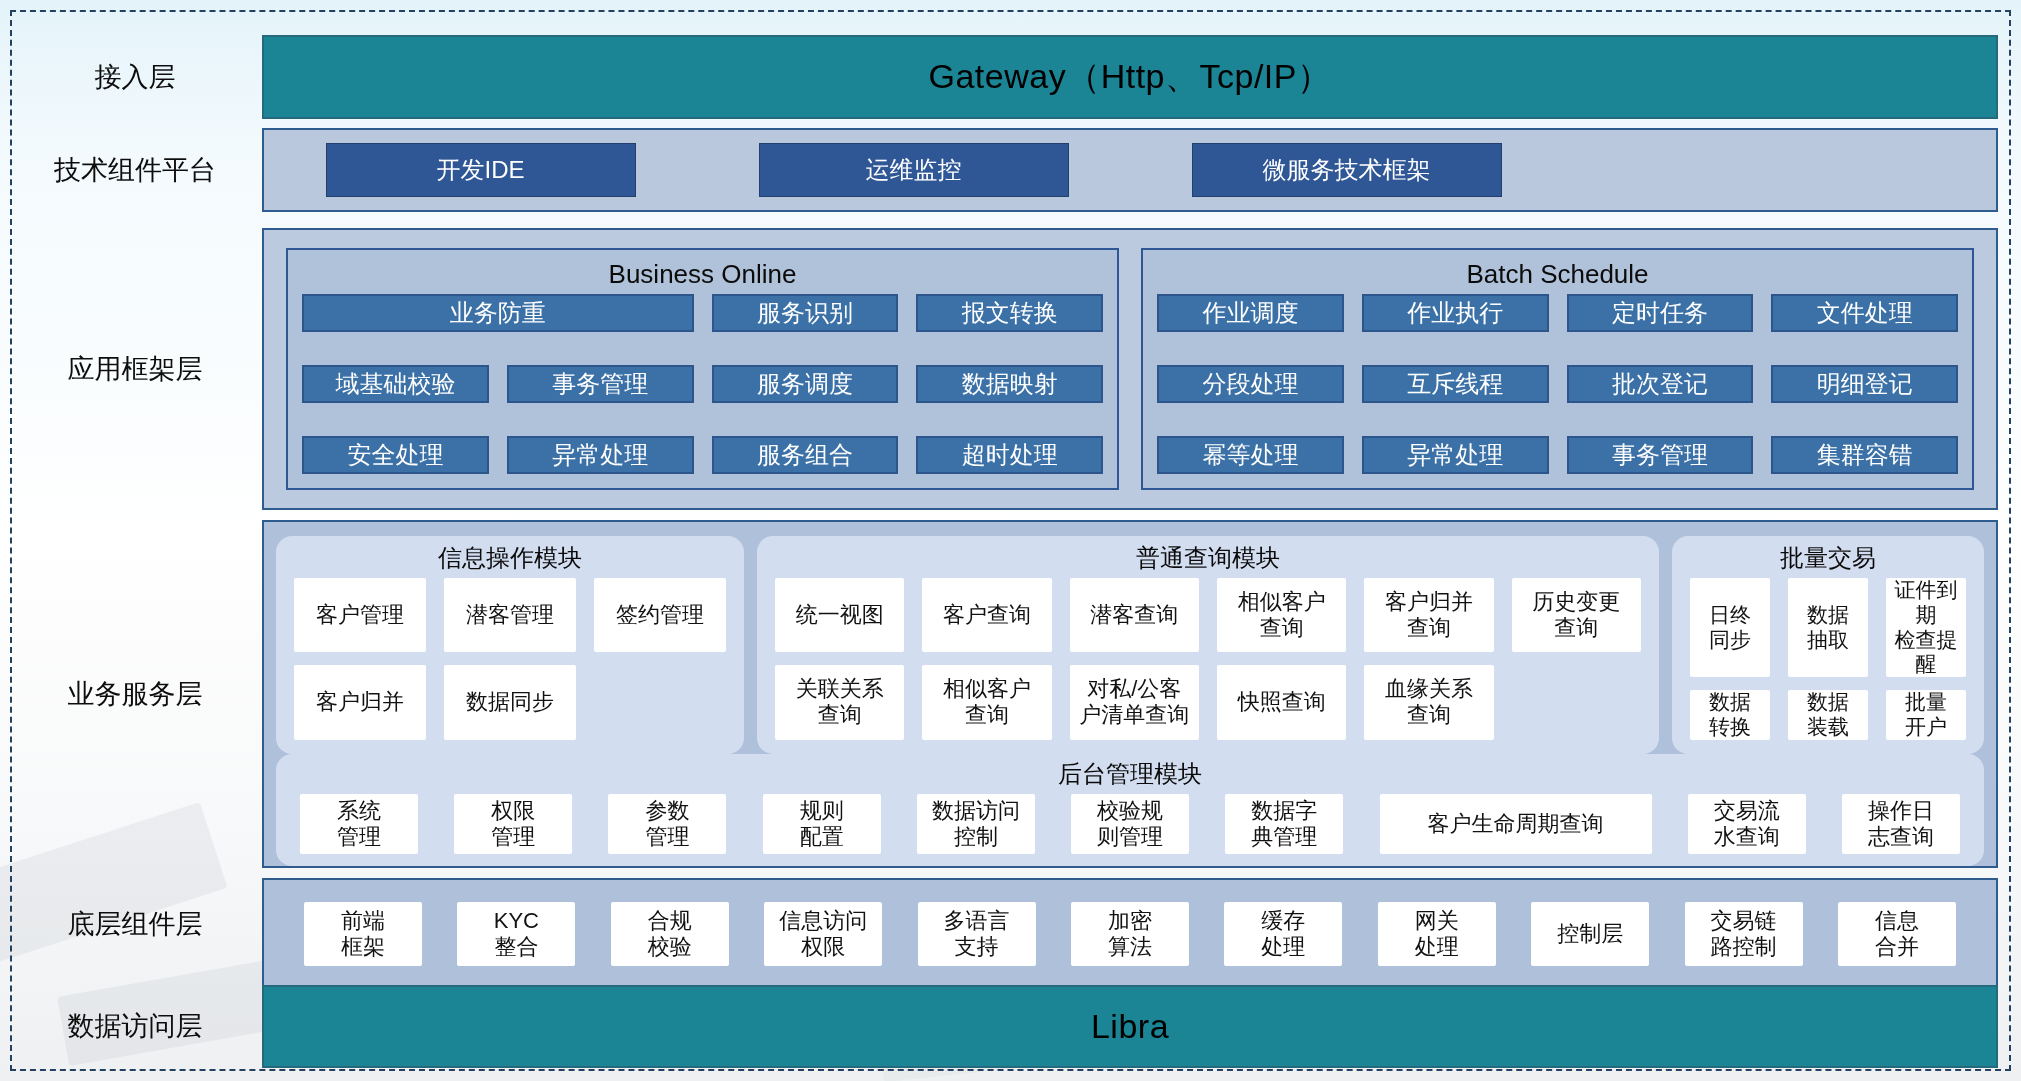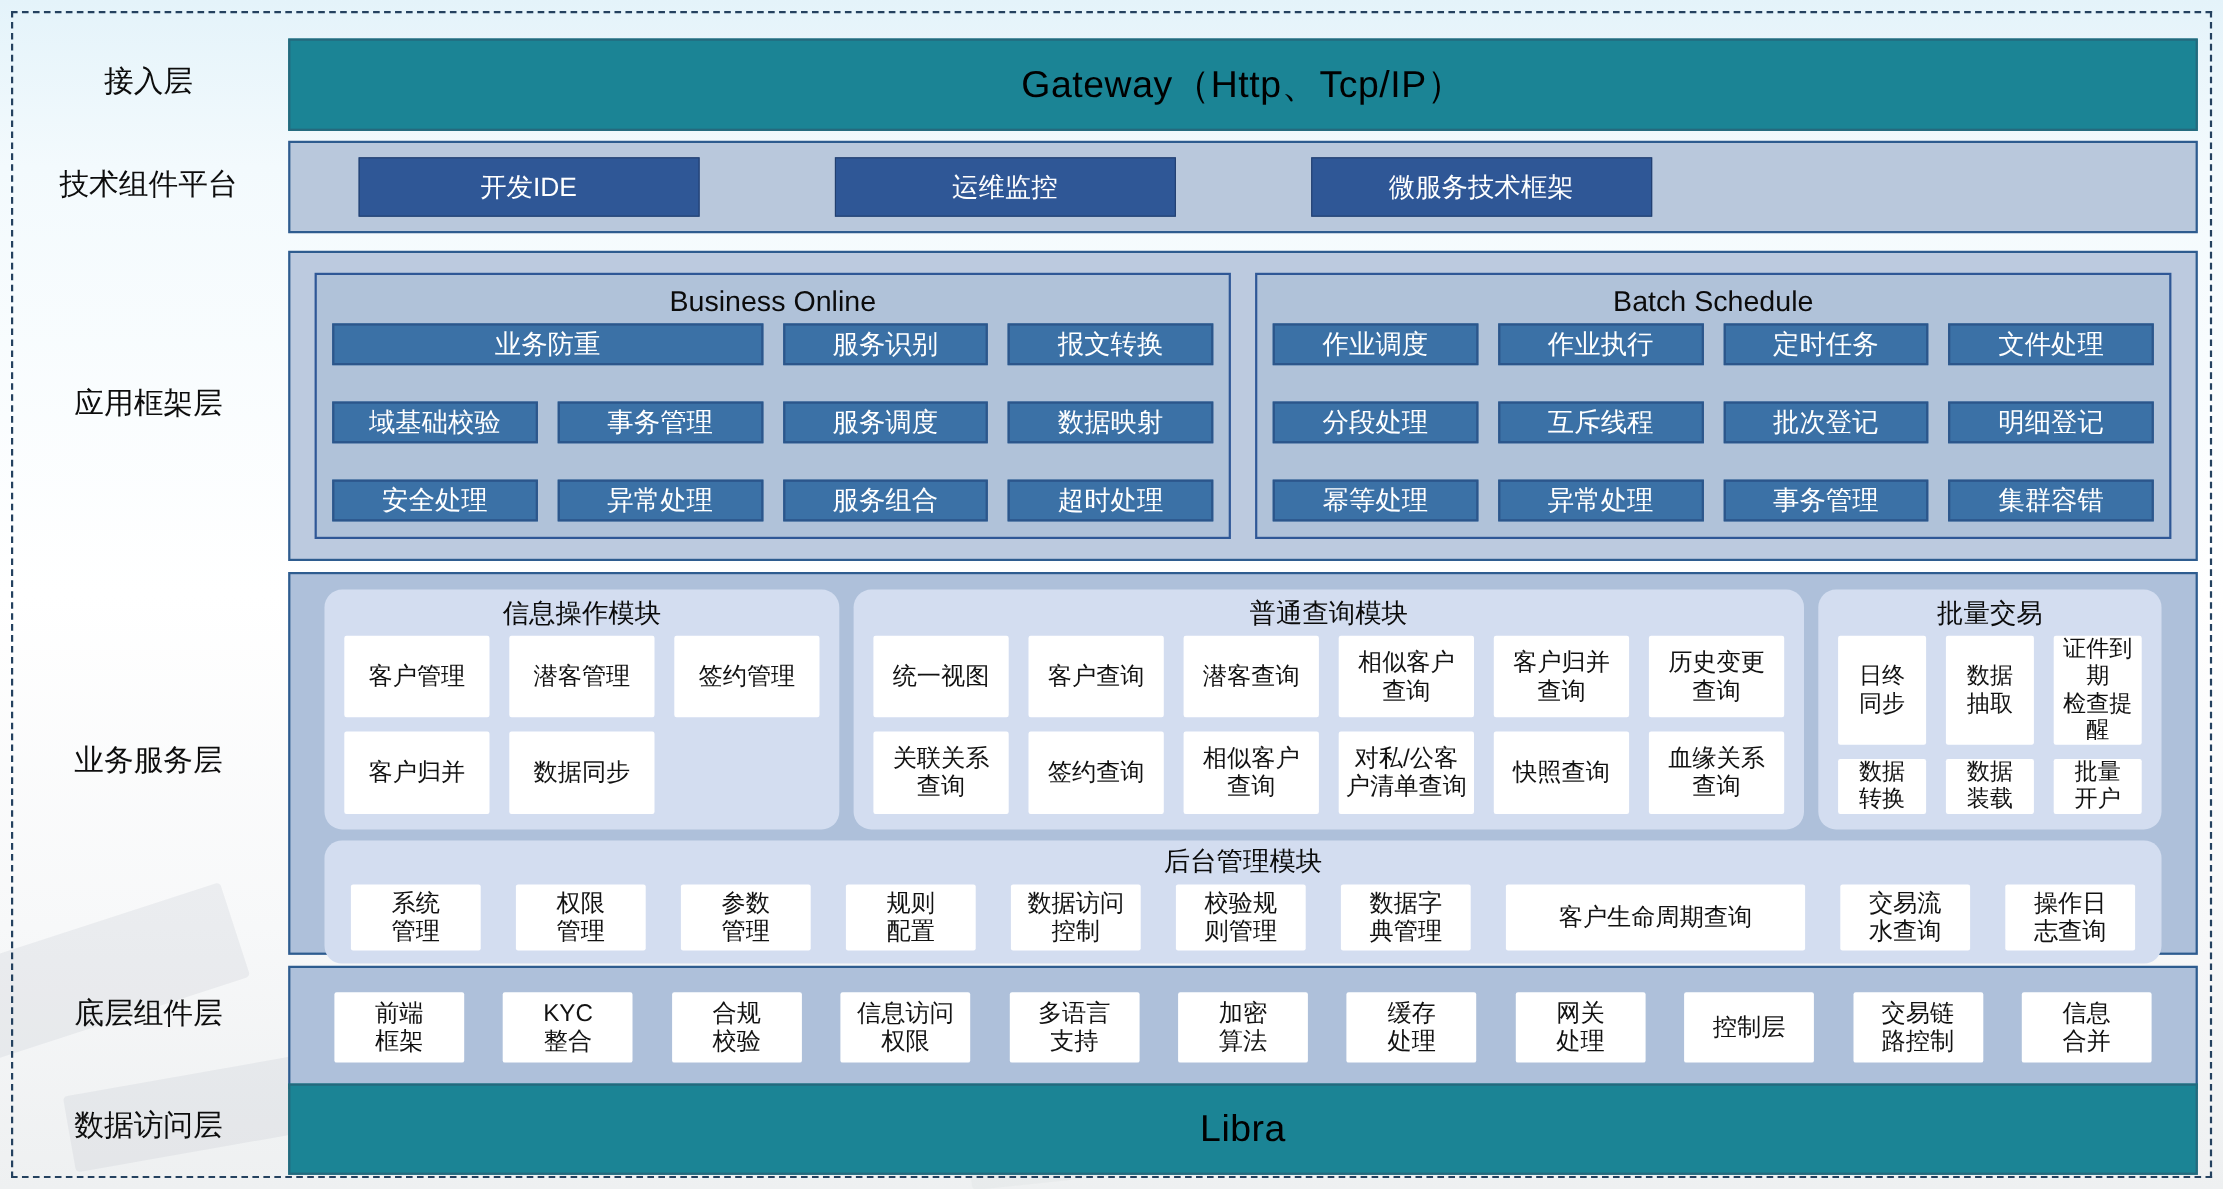--- a/index.html
+++ b/index.html
@@ -8,21 +8,21 @@
     font-family:"Liberation Sans",sans-serif;
     background:linear-gradient(180deg,#e4f3fa 0%,#f3fafd 14%,#ffffff 50%,#f7f8f9 78%,#eef0f1 100%);
   }
   .wm{position:absolute;background:rgba(185,192,199,.20);transform:rotate(-18deg);border-radius:4px;}
   .wm1{left:-40px;top:840px;width:260px;height:90px;}
   .wm2{left:60px;top:960px;width:420px;height:70px;transform:rotate(-10deg);}
   .wm3{left:880px;top:1005px;width:520px;height:50px;transform:rotate(-6deg);opacity:.5;}
   .frame{position:absolute;inset:10px;border:2px dashed #24415f;pointer-events:none;z-index:5;}
 
   .layer-label{position:absolute;left:28px;width:214px;text-align:center;
-    font-size:27px;line-height:34px;color:#0d0d0d;font-weight:500;z-index:2;font-family:Liberation Mono, monospace;}
+    font-size:27px;line-height:34px;color:#0d0d0d;font-weight:500;z-index:2;}
   .lbl-access{top:60px;} .lbl-tech{top:153px;} .lbl-appfw{top:352px;}
   .lbl-biz{top:677px;} .lbl-comp{top:907px;} .lbl-data{top:1009px;}
 
   .row{position:absolute;left:262px;width:1736px;box-sizing:border-box;z-index:1;}
 
   .tealbar{background:var(--teal);border:2px solid var(--teal-border);
     display:flex;align-items:center;justify-content:center;color:#000000;font-size:34px;letter-spacing:.5px;}
   .gateway{top:35px;height:84px;}
   .libra{top:985px;height:83px;}
 
@@ -34,21 +34,21 @@
   .appfw{top:228px;height:282px;background:#bccadf;border:2px solid var(--container-border);
     display:flex;gap:22px;padding:18px 22px;}
   .fw-panel{flex:1;background:var(--panel);border:2px solid var(--navy);
     display:flex;flex-direction:column;padding:4px 14px 14px;box-sizing:border-box;}
   .fw-title{text-align:center;font-size:26px;color:#0b0b0b;height:40px;line-height:40px;}
   .fw-grid{flex:1;display:grid;grid-template-columns:repeat(4,1fr);gap:33px 18px;}
   .pill{background:var(--pill);border:2px solid var(--pill-border);color:#fff;font-size:24px;
     display:flex;align-items:center;justify-content:center;}
 
   .biz{top:520px;height:348px;background:#aec0da;border:2px solid var(--container-border);
-    padding:14px 31px;display:flex;flex-direction:column;gap:10px;}
+    padding:14px 12px;display:flex;flex-direction:column;}
   .biz-top{display:flex;gap:13px;flex:0 0 212px;}
   .module{background:var(--module);border-radius:16px;padding:2px 18px 14px;
     box-sizing:border-box;display:flex;flex-direction:column;}
   .module.info{flex:0 0 468px;}
   .module.query{flex:1;}
   .module.batch{flex:0 0 312px;}
   .mod-title{text-align:center;font-size:24px;height:40px;line-height:40px;color:#0b0b0b;}
   .mod-grid{flex:1;display:grid;gap:13px 18px;}
   .cols-3{grid-template-columns:repeat(3,1fr);}
   .cols-6{grid-template-columns:repeat(6,1fr);}
@@ -144,21 +144,20 @@
             <div class="wbox">客户查询</div>
             <div class="wbox">潜客查询</div>
             <div class="wbox">相似客户
 查询</div>
             <div class="wbox">客户归并
 查询</div>
             <div class="wbox">历史变更
 查询</div>
             <div class="wbox">关联关系
 查询</div>
-            <div class="wbox">签约查询</div>
             <div class="wbox">相似客户
 查询</div>
             <div class="wbox">对私/公客
 户清单查询</div>
             <div class="wbox">快照查询</div>
             <div class="wbox">血缘关系
 查询</div>
           </div>
       </div>
       <div class="module batch">

